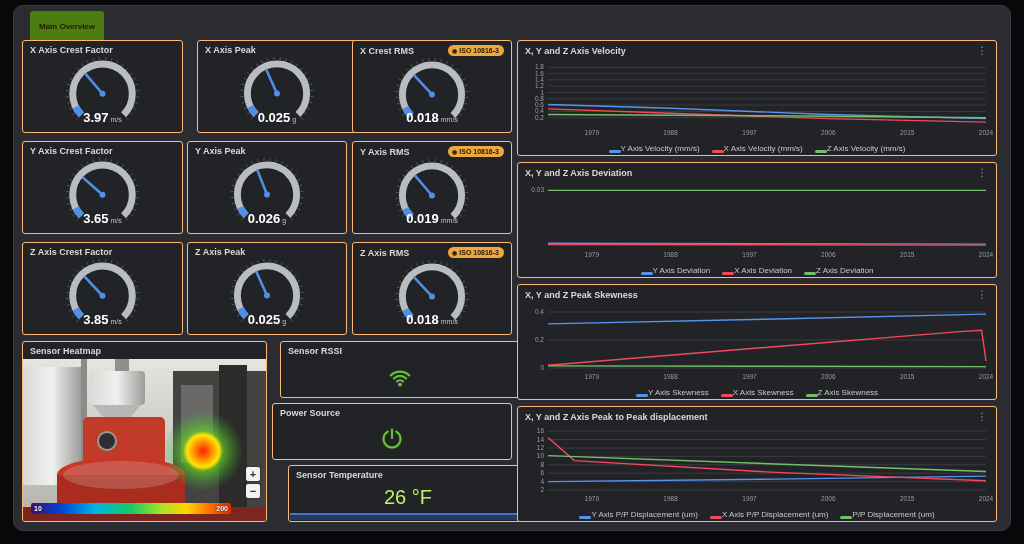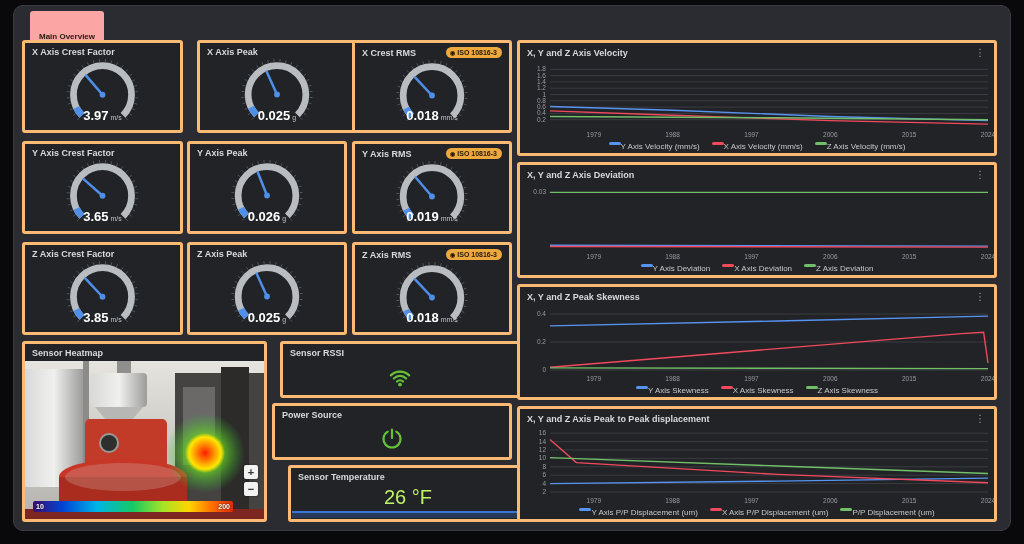--- a/index.html
+++ b/index.html
@@ -1,31 +1,31 @@
 <!DOCTYPE html>
 <html><head>
 <meta charset="utf-8">
 <style>
   *{margin:0;padding:0;box-sizing:border-box}
   html,body{width:1024px;height:544px;background:#09090b;font-family:"Liberation Sans",sans-serif;overflow:hidden;position:relative}
   .frame{position:absolute;left:13px;top:5px;width:998px;height:526px;background:#2b2c31;border-radius:10px;border:1px solid #3a3b40}
-  .tab{position:absolute;left:30px;top:11px;background:#fca5a5;color:#26190a;font-size:8px;font-weight:700;padding:21px 9px;border-radius:3px;cursor:pointer}
-  .panel{position:absolute;background:#212327;border:3px solid #fdba74;border-radius:3px;overflow:hidden}
+  .tab{position:absolute;left:30px;top:11px;background:#4d7c0f;color:#26190a;font-size:8px;font-weight:700;padding:11px 9px;border-radius:3px;cursor:pointer}
+  .panel{position:absolute;background:#212327;border:1px solid #fdba74;border-radius:3px;overflow:hidden}
   .ptitle{display:flex;justify-content:space-between;align-items:center;padding:4px 7px 1px;font-size:9px;font-weight:700;color:#d8d9da;white-space:nowrap}
   .badge{background:#eda83e;color:#26190a;font-size:7px;font-weight:700;border-radius:7px;padding:1px 5px 1px 4px;display:inline-flex;align-items:center;gap:2px;line-height:1.3;cursor:pointer}
   .bic{font-size:6px;line-height:1}
   .gsvg{display:block;width:100%;margin-top:-2px}
   .gval{position:absolute;left:0;right:0;bottom:6px;text-align:center;color:#fff}
   .gval b{font-size:13px;font-weight:700}
   .gval i{font-style:normal;font-size:7px;color:#c3c4c6;margin-left:2px}
   .kebab{color:#9fa1a5;font-size:10px;cursor:pointer;padding:0 2px;font-weight:400}
   .csvg{display:block;width:478px;height:80px}
   .tk{font-size:6.5px;fill:#9a9ca1;font-family:"Liberation Sans",sans-serif}
   .legend{position:absolute;left:0;right:0;bottom:2px;display:flex;justify-content:center;gap:12px;font-size:8px;color:#c7c8ca}
-  .litem{display:inline-flex;align-items:flex-start;gap:0;cursor:pointer}
+  .litem{display:inline-flex;align-items:flex-end;gap:0;cursor:pointer}
   .lsw{width:12px;height:3px;border-radius:2px;display:inline-block}
   #heatmapPanel{left:22px;top:341px;width:245px;height:181px}
   .scene{position:absolute;left:0;top:17px;width:243px;height:162px}
   .scalebar{position:absolute;left:8px;bottom:7px;width:200px;height:11px;border-radius:2px;
     background:linear-gradient(90deg,#3b0f6e 0%,#0045d6 15%,#00b4e6 32%,#17c964 50%,#a5e426 65%,#ffd400 78%,#ff7300 89%,#e32800 100%);
     display:flex;align-items:center;justify-content:space-between;padding:0 3px;font-size:7px;color:#fff;font-weight:700;text-shadow:0 0 2px #000}
   .zoombtn{position:absolute;right:6px;width:14px;height:14px;background:#f2f2f2;color:#333;border-radius:2px;display:flex;align-items:center;justify-content:center;font-size:11px;font-weight:700;cursor:pointer;box-shadow:0 0 2px rgba(0,0,0,.6);line-height:1}
   .zin{bottom:40px}.zout{bottom:23px}
   #rssiPanel{left:280px;top:341px;width:240px;height:57px}
   #powerPanel{left:272px;top:403px;width:240px;height:57px}

